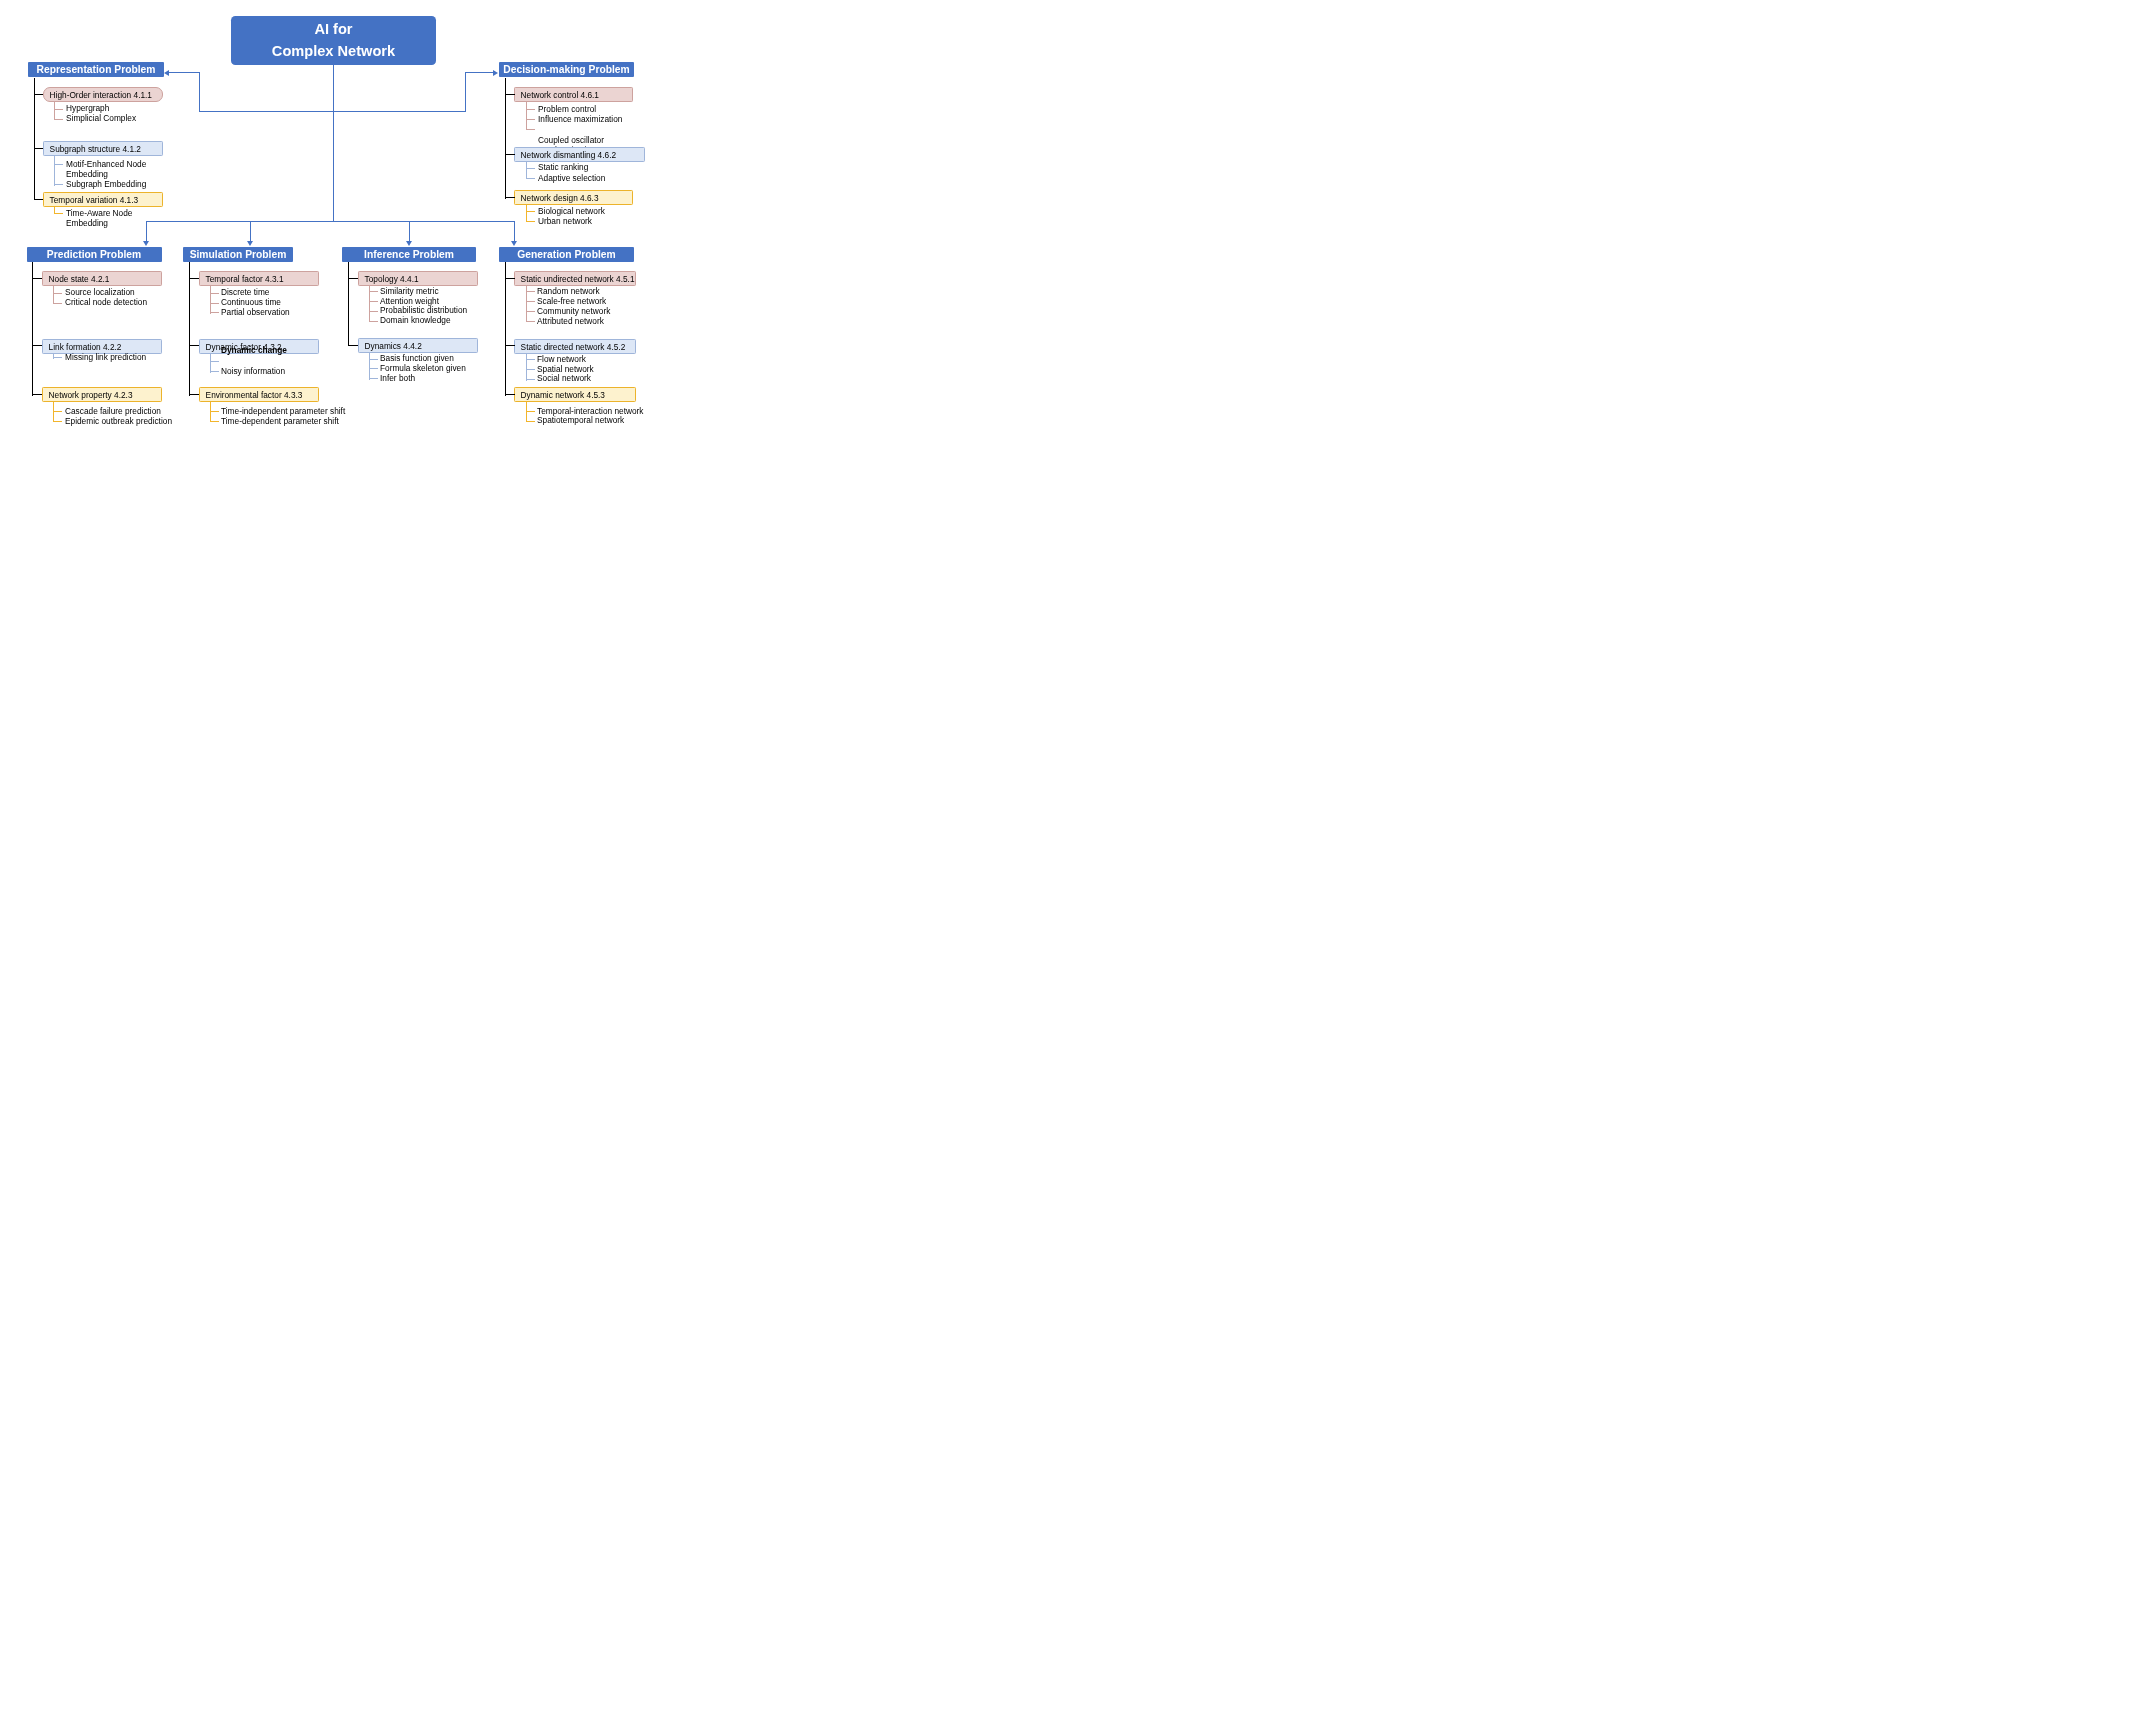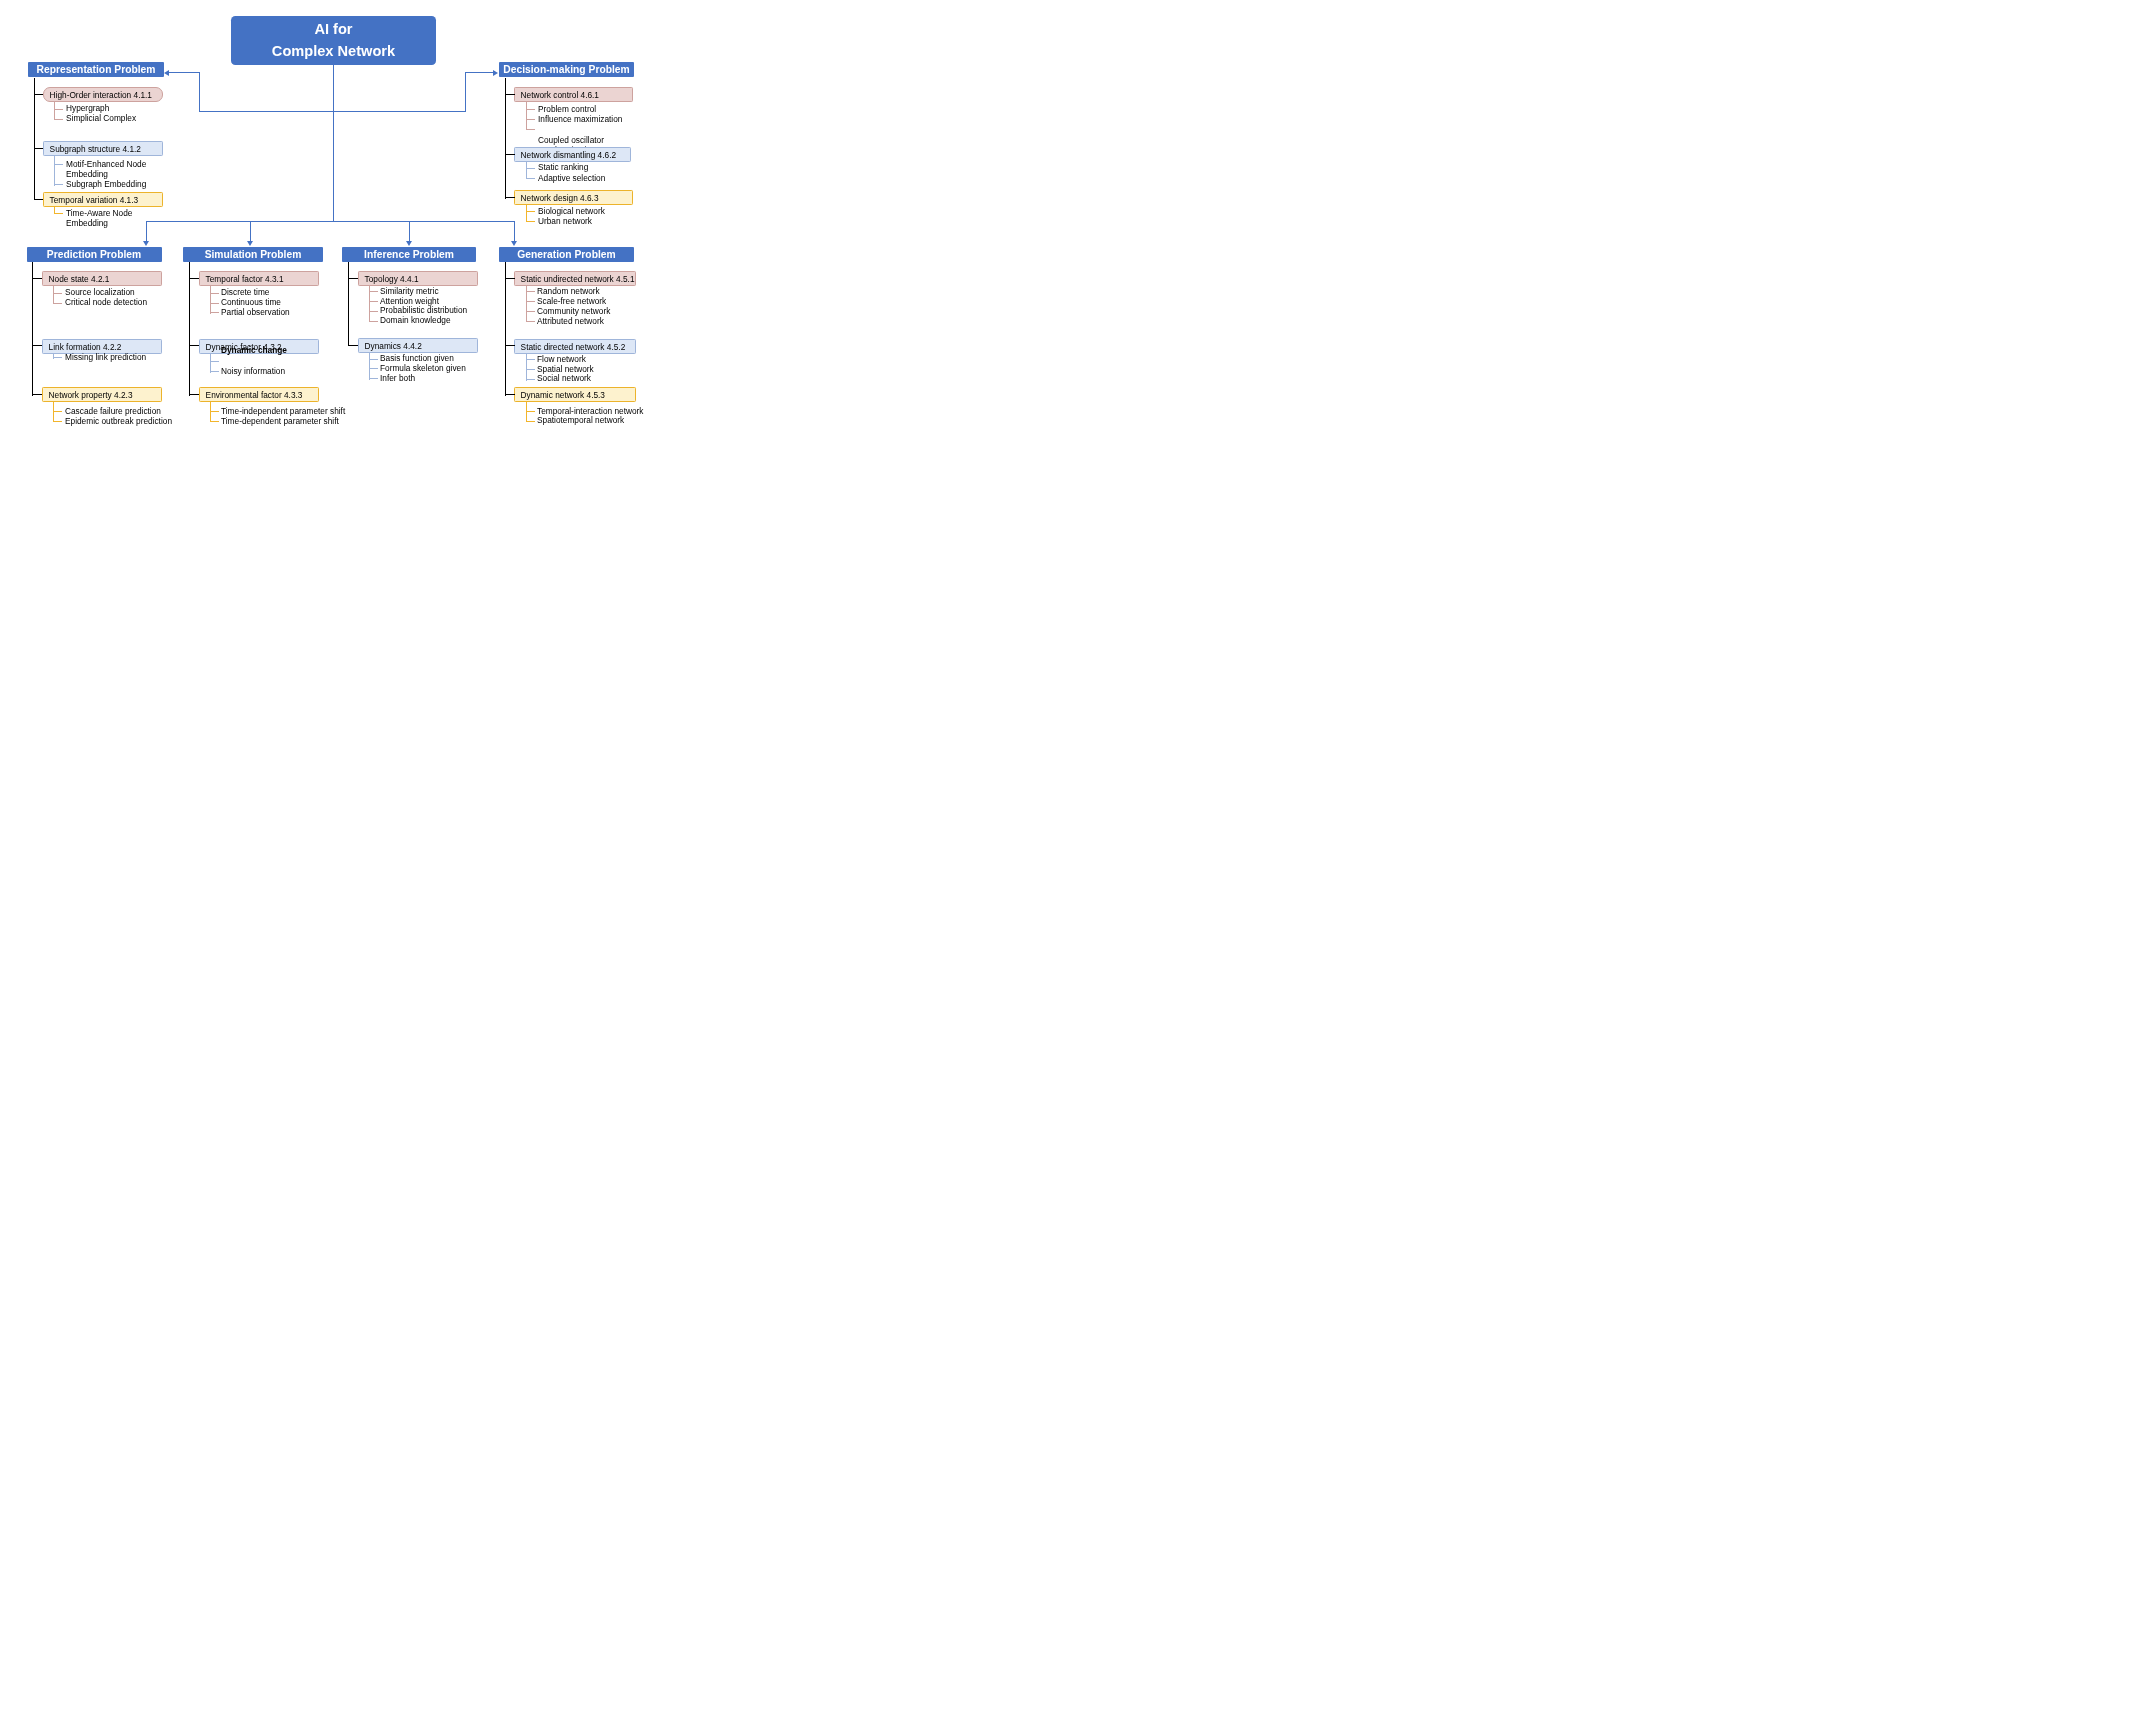--- a/index.html
+++ b/index.html
@@ -40,38 +40,38 @@
 <div class="canvas">
 
   <div class="title-box">
     <div>AI for</div>
     <div>Complex Network</div>
   </div>
 
   <div class="hdr" style="left:28px;top:62px;width:136px;">Representation Problem</div>
   <div class="hdr" style="left:499px;top:62px;width:135px;">Decision-making Problem</div>
   <div class="hdr" style="left:26.5px;top:247px;width:135px;">Prediction Problem</div>
-  <div class="hdr" style="left:183px;top:247px;width:140px;">Simulation Problem</div>
+  <div class="hdr" style="left:183px;top:247px;width:110px;">Simulation Problem</div>
   <div class="hdr" style="left:342px;top:247px;width:134px;">Inference Problem</div>
   <div class="hdr" style="left:499px;top:247px;width:135px;">Generation Problem</div>
 
   <div class="topic tone-pink" style="left:43px;top:87px;width:120px;border-radius:7px;">High-Order interaction 4.1.1</div>
   <div class="leaf" style="left:66px;top:104px;width:90px;">Hypergraph</div>
   <div class="leaf" style="left:66px;top:114px;width:90px;">Simplicial Complex</div>
   <div class="topic tone-blue" style="left:43px;top:141px;width:120px;">Subgraph structure 4.1.2</div>
   <div class="leaf" style="left:66px;top:160px;width:90px;">Motif-Enhanced Node Embedding</div>
   <div class="leaf" style="left:66px;top:180px;width:98px;">Subgraph Embedding</div>
   <div class="topic tone-yellow" style="left:43px;top:192px;width:120px;">Temporal variation 4.1.3</div>
   <div class="leaf" style="left:66px;top:209px;width:90px;">Time-Aware Node Embedding</div>
 
   <div class="topic tone-pink" style="left:514px;top:87px;width:119px;">Network control 4.6.1</div>
   <div class="leaf" style="left:538px;top:105px;width:96px;">Problem control</div>
   <div class="leaf" style="left:538px;top:115px;width:96px;">Influence maximization</div>
   <div class="leaf" style="left:538px;top:136px;width:96px;">Coupled oscillator synchronization</div>
-  <div class="topic tone-blue" style="left:514px;top:147px;width:117px;">Network dismantling 4.6.2</div>
+  <div class="topic tone-blue" style="left:514px;top:147px;width:131px;">Network dismantling 4.6.2</div>
   <div class="leaf" style="left:538px;top:163px;width:96px;">Static ranking</div>
   <div class="leaf" style="left:538px;top:174px;width:96px;">Adaptive selection</div>
   <div class="topic tone-yellow" style="left:514px;top:190px;width:119px;">Network design 4.6.3</div>
   <div class="leaf" style="left:538px;top:207px;width:96px;">Biological network</div>
   <div class="leaf" style="left:538px;top:217px;width:96px;">Urban network</div>
 
   <div class="topic tone-pink" style="left:42px;top:271px;width:120px;">Node state 4.2.1</div>
   <div class="leaf nowrap" style="left:65px;top:288px;">Source localization</div>
   <div class="leaf nowrap" style="left:65px;top:298px;">Critical node detection</div>
   <div class="topic tone-blue" style="left:42px;top:339px;width:120px;">Link formation  4.2.2</div>

